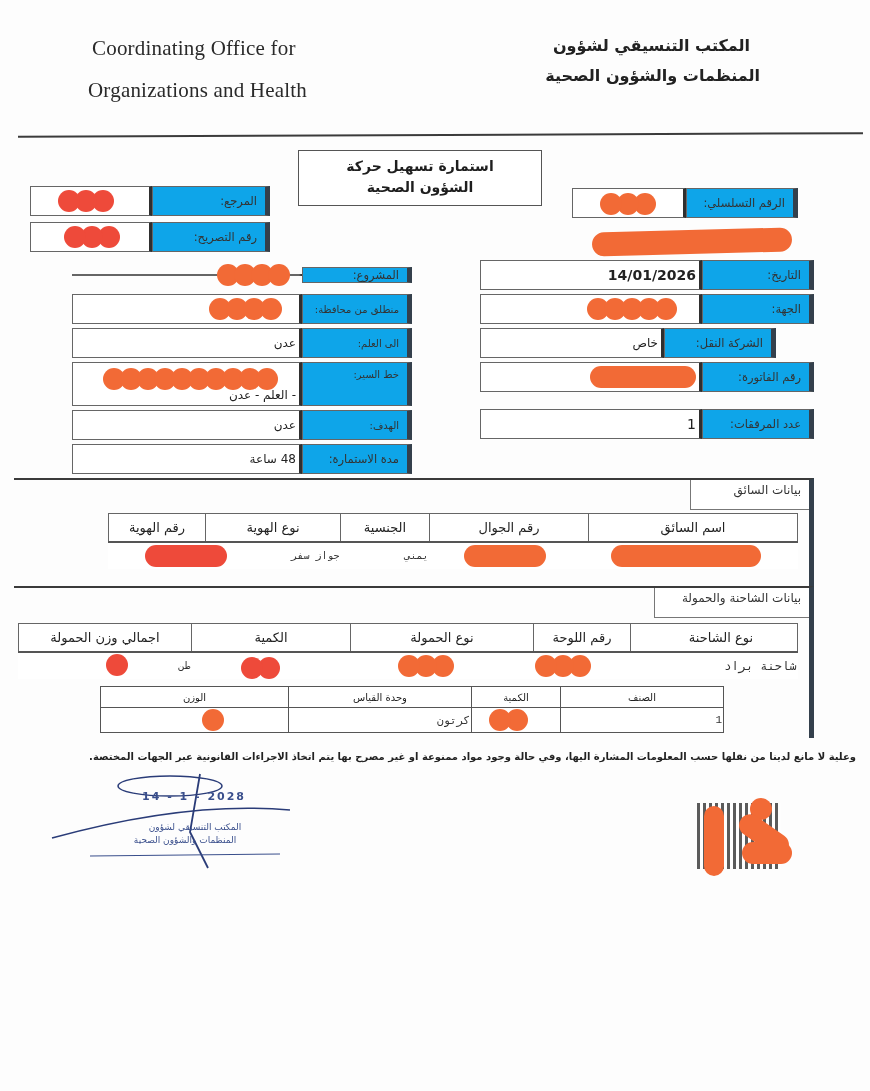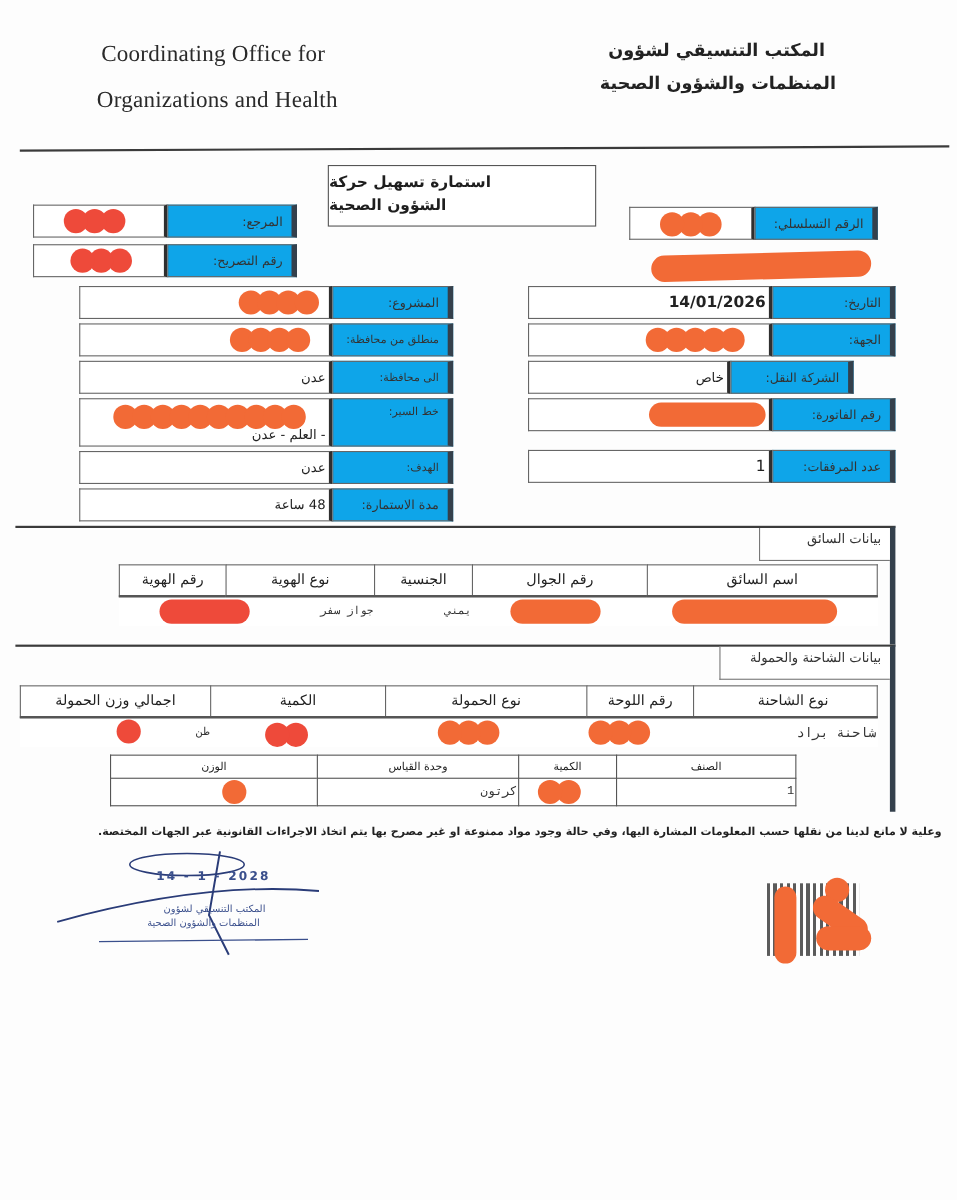--- a/index.html
+++ b/index.html
@@ -6,21 +6,21 @@
     body {
       width: 870px; height: 1091px; position: relative; overflow: hidden;
       background: #fdfdfd;
       font-family: "DejaVu Sans", sans-serif;
       color: #1e1e1e;
     }
     .abs { position: absolute; }
     .en-head { font-family: "Liberation Serif", serif; font-size: 21px; color: #2a2a2a; letter-spacing: 0.2px; }
     .ar-head { font-family: "DejaVu Sans", sans-serif; font-size: 16px; font-weight: bold; direction: rtl; text-align: right; color: #222; }
     .hr { position: absolute; height: 2px; background: #3b3b3b; }
-    .title-box { border: 1.5px solid #555; background: #fff; text-align: left; direction: rtl; font-weight: bold; font-size: 14px; line-height: 21px; padding-top: 5px; box-sizing: border-box; }
+    .title-box { border: 1.5px solid #555; background: #fff; text-align: center; direction: rtl; font-weight: bold; font-size: 14px; line-height: 21px; padding-top: 5px; box-sizing: border-box; }
     
     .field { position: absolute; display: flex; flex-direction: row-reverse; height: 30px; }
     .field .lbl {
       border: 1.2px solid #666; border-right: 5px solid #34404c; background: #0ea5e9;
       direction: rtl; text-align: right; font-size: 11.5px; padding: 0 8px; box-sizing: border-box;
       display: flex; align-items: center; color: #333;
     }
     .field .val {
       border: 1.2px solid #666; border-right: 3px solid #2f2f2f; background: #fff;
       direction: rtl; text-align: right; font-size: 12px; padding: 0 3px; box-sizing: border-box;
@@ -83,42 +83,42 @@
   <div class="val" style="width:114px;">
     <div class="dots" style="left:32px; top:4px;">
         <span></span>
         <span></span>
         <span></span>
       </div>
   </div>
 </div>
 <div class="redact" style="left:592px; top:230px; width:200px; height:24px; transform:rotate(-1.5deg);"></div>
 
-<div class="field" style="left:72px; top:260px;">
+<div class="field" style="left:72px; top:260px;align-items:center;">
   <div class="lbl" style="width:110px;">المشروع:</div>
   <div class="val" style="width:230px;"></div>
   <div class="dots" style="left:150px; top:4px;">
       <span></span>
       <span></span>
       <span></span>
       <span></span>
     </div>
 </div>
 <div class="field" style="left:72px; top:294px;">
   <div class="lbl" style="width:110px; font-size:10px;">منطلق من محافظة:</div>
   <div class="val" style="width:230px;"></div>
   <div class="dots" style="left:142px; top:4px;">
       <span></span>
       <span></span>
       <span></span>
       <span></span>
     </div>
 </div>
 <div class="field" style="left:72px; top:328px;">
-  <div class="lbl" style="width:110px; font-size:10px;">الى محافظة:</div>
+  <div class="lbl" style="width:110px; font-size:10px;">الى العلم:</div>
   <div class="val" style="width:230px;">عدن</div>
 </div>
 <div class="field" style="left:72px; top:362px; height:44px;">
   <div class="lbl" style="width:110px; align-items:flex-start; padding-top:6px; font-size:10px;">خط السير:</div>
   <div class="val" style="width:230px; align-items:flex-end; padding-bottom:3px;">
     <span>- العلم - عدن</span>
   </div>
   <div class="dots" style="left:36px; top:6px;">
       <span></span>
       <span></span>

